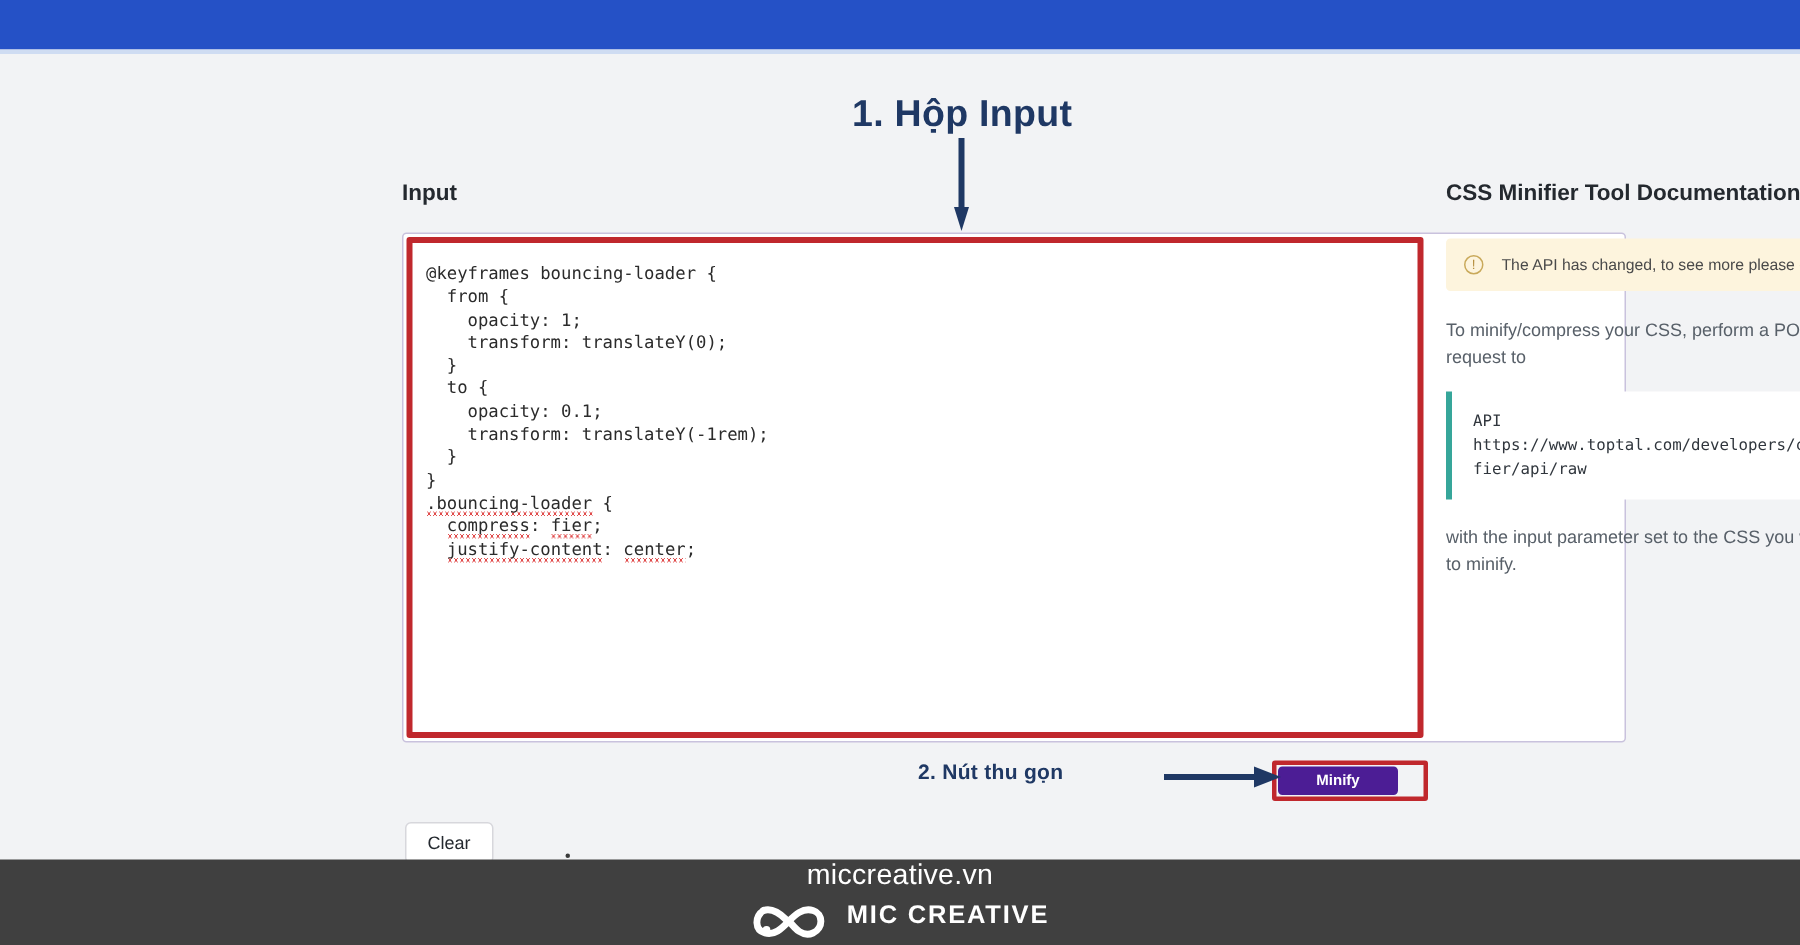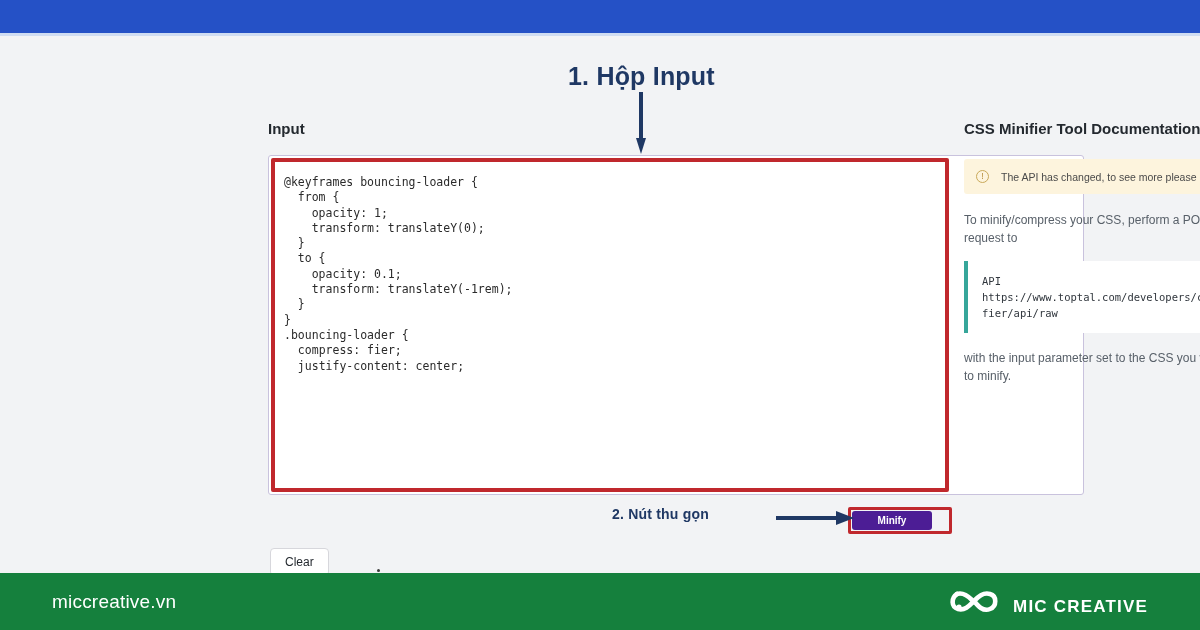--- a/index.html
+++ b/index.html
@@ -25,34 +25,35 @@
     position: absolute;
     top: 33px; left: 0;
     width: 1200px; height: 3px;
     background: #cfdcf2;
   }
 
   .footer {
     position: absolute;
     left: 0; bottom: 0;
     width: 1200px; height: 57px;
-    background: #15803d;
+    background: #404040;
     display: flex;
     align-items: center;
     justify-content: space-between;
     padding: 0 52px 0 52px;
+    flex-direction: column;
   }
   .footer-url {
     color: #ffffff;
     font-size: 19px;
     letter-spacing: .2px;
   }
   .footer-brand {
     display: flex;
-    align-items: flex-end;
+    align-items: flex-start;
     gap: 12px;
   }
   .footer-brand-name {
     color: #ffffff;
     font-size: 17px;
     font-weight: bold;
     letter-spacing: 1.2px;
   }
 
   

